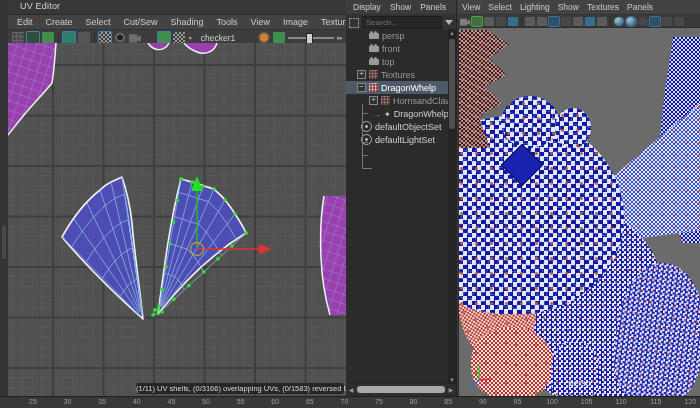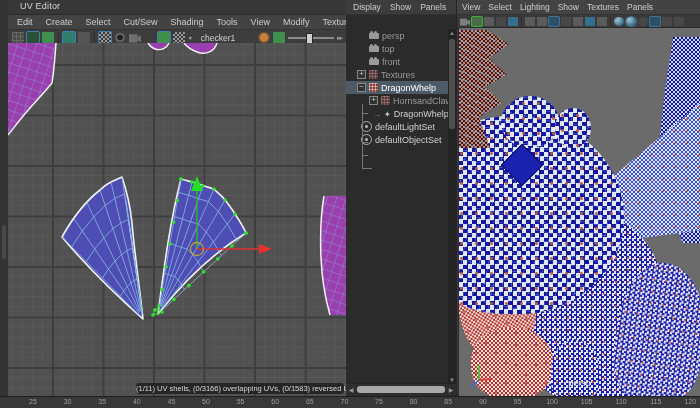--- a/index.html
+++ b/index.html
@@ -147,21 +147,21 @@
 
     <div class="menubar">
 
     <span class="mi">Edit</span>
         <span class="mi">Create</span>
         <span class="mi">Select</span>
         <span class="mi">Cut/Sew</span>
         <span class="mi">Shading</span>
         <span class="mi">Tools</span>
         <span class="mi">View</span>
-        <span class="mi">Modify</span>
+        <span class="mi">Image</span>
         <span class="mi">Textures</span>
       </div>
 
     <div id="uvtoolbar">
       <span class="uti gridglyph"></span>
       <span class="uti selblue"></span>
       <span class="uti green"></span>
       <span class="sep"></span>
       <span class="uti selblue teal"></span>
       <span class="uti"></span>
@@ -288,36 +288,41 @@
     </div>
   </div>
 
   <div id="outliner" class="panel">
     <div class="menubar">
 
     <span class="mi">Display</span>
         <span class="mi">Show</span>
         <span class="mi">Panels</span>
       </div>
+    <div id="osearchrow">
+      <span class="filtericon"></span>
+      <input id="osearch" placeholder="Search..." style="">
+      <span class="dropdown-tri"></span>
+    </div>
 
     <div id="otree">
       <div class="orow">
         <span class="sp20"></span>
           <span class="icam"></span>
         <span>persp</span>
       </div>
       <div class="orow">
         <span class="sp20"></span>
           <span class="icam"></span>
-        <span>top</span>
+        <span>front</span>
       </div>
       <div class="orow">
         <span class="sp20"></span>
           <span class="icam"></span>
-        <span>front</span>
+        <span>top</span>
       </div>
       <div class="orow dim">
         <span class="sp8"></span>
           <span class="tgl plus"></span>
         <span class="imesh"></span>
         <span>Textures</span>
       </div>
       <div class="orow sel">
         <span class="sp8"></span>
           <span class="tgl minus"></span>
@@ -332,26 +337,26 @@
       </div>
       <div class="orow bright">
         <span class="sp24"></span>
           <span class="iarrow"></span>
         <span class="istar"></span>
         <span>DragonWhelp1</span>
       </div>
       <div class="orow bright">
         <span class="sp12"></span>
           <span class="iset"></span>
-        <span>defaultLightSet</span>
+        <span>defaultObjectSet</span>
       </div>
       <div class="orow bright">
         <span class="sp12"></span>
           <span class="iset"></span>
-        <span>defaultObjectSet</span>
+        <span>defaultLightSet</span>
       </div>
 
       <div class="conn" style="left:16px;top:75px;width:1px;height:65px;"></div>
       <div class="conn" style="left:16px;top:84px;width:6px;height:1px;"></div>
       <div class="conn" style="left:16px;top:113px;width:6px;height:1px;"></div>
       <div class="conn" style="left:16px;top:126px;width:6px;height:1px;"></div>
       <div class="conn" style="left:16px;top:139px;width:10px;height:1px;"></div>
     </div>
 
     <div id="ovscroll">

